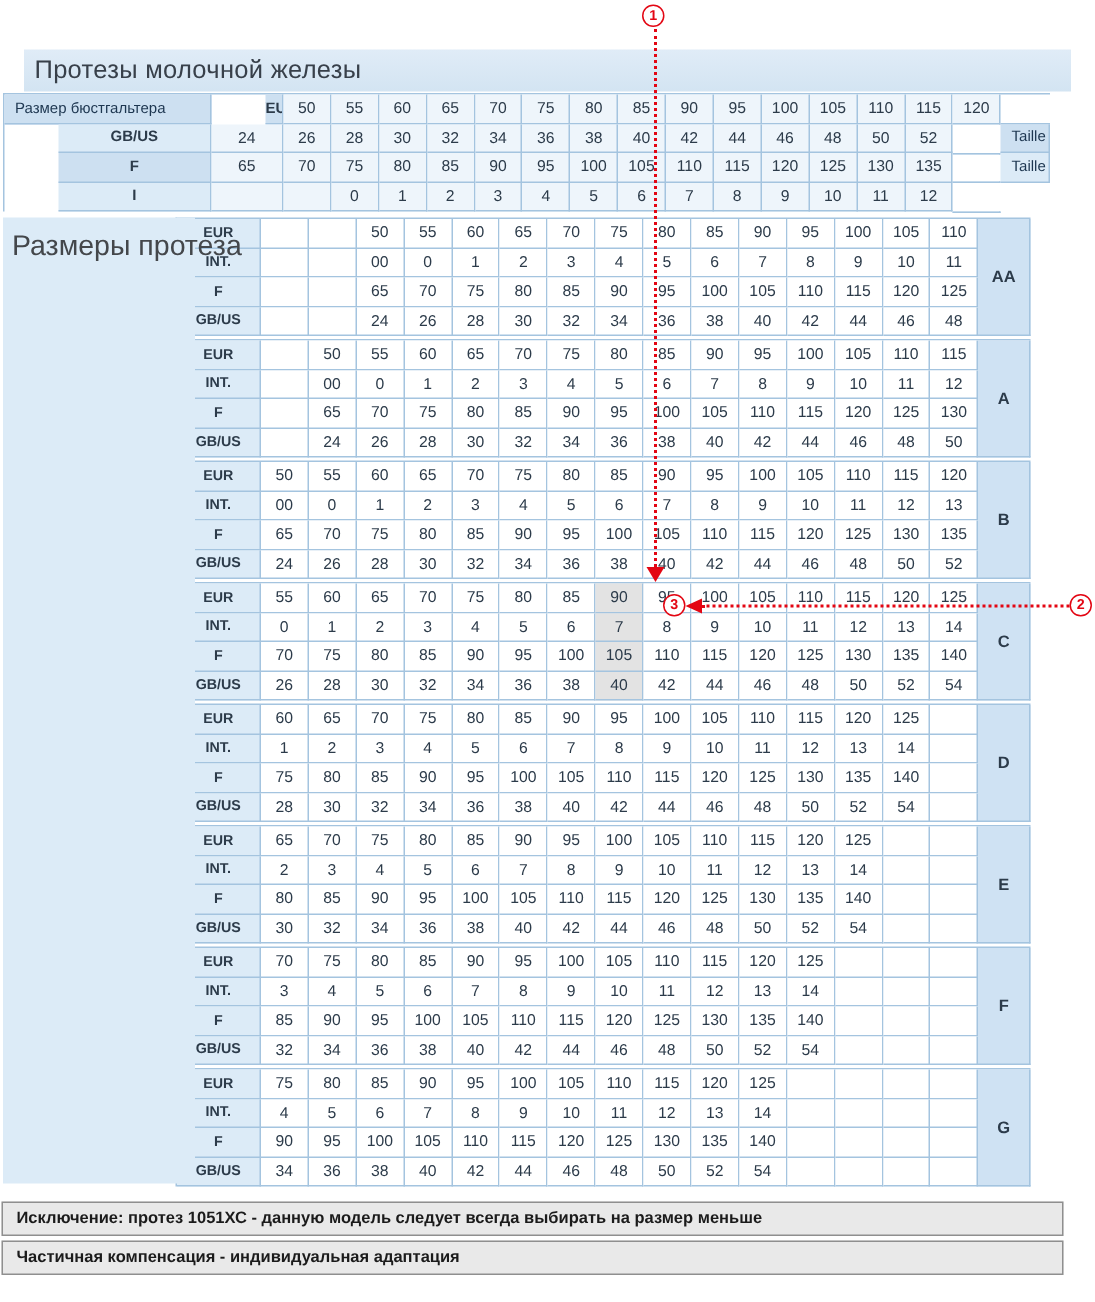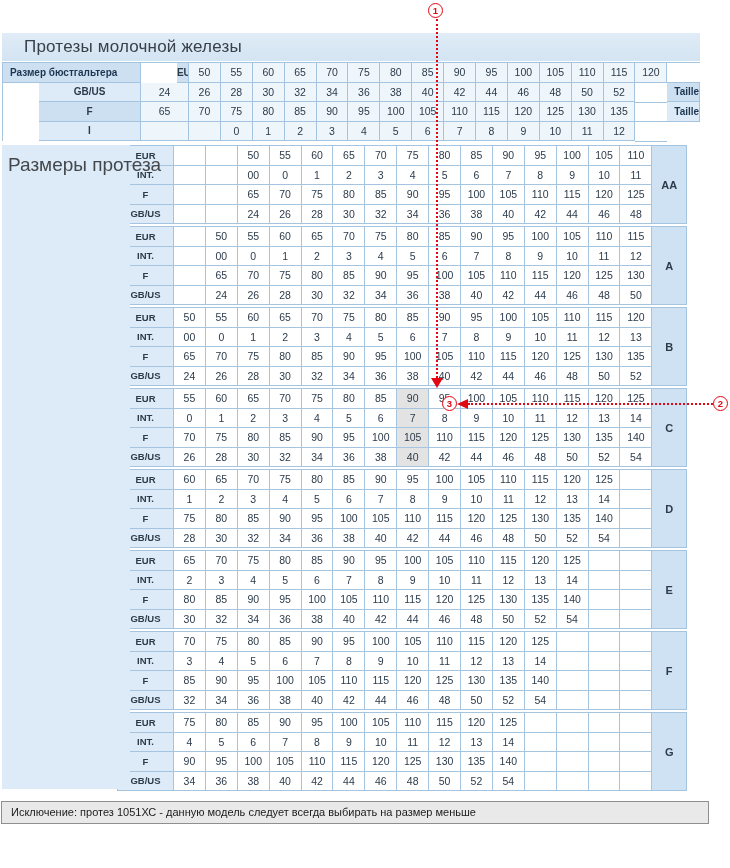--- a/index.html
+++ b/index.html
@@ -11,32 +11,32 @@
     --red:#e30613;
     --ink:#2c3b4a;
     --hl:#e3e3e3;
   }
   *{box-sizing:border-box;margin:0;padding:0;}
   html,body{background:#fff;}
   body{font-family:"Liberation Sans", sans-serif;}
   .page{position:relative;width:730px;height:868px;background:#fff;overflow:hidden;padding-top:33px;}
 
   
-  .title-bar{margin-left:2px;width:698px;height:28px;line-height:28px;
+  .title-bar{margin-left:16px;width:698px;height:28px;line-height:28px;
     background:linear-gradient(to bottom,#e0ecf7,#d3e4f2);
-    font-size:17px;color:#38404a;padding-left:22px;letter-spacing:.2px;}
+    font-size:17px;color:#38404a;padding-left:7px;letter-spacing:.2px;}
 
   
   .hgrid{margin:1px 0 0 2px;width:698px;display:grid;
     grid-template-columns:138px 48px repeat(15,31.9px) 1fr;
     grid-auto-rows:19.5px;border-top:1px solid var(--line);border-left:1px solid var(--line);}
   .cell{border-right:1px solid var(--line);border-bottom:1px solid var(--line);
     display:flex;align-items:center;justify-content:center;
     font-size:10.5px;color:var(--ink);overflow:hidden;white-space:nowrap;}
-  .hlabel{justify-content:flex-start;padding-left:7px;font-weight:bold;font-size:10px;color:#1d3platform:none;}
+  .hlabel{justify-content:flex-start;padding-left:7px;font-weight:normal;font-size:10px;color:#1d3platform:none;}
   .hlabel{color:#1d3650;}
   .r0{background:var(--lblA);}
   .r1{background:var(--lblB);}
   .hsys{font-weight:bold;font-size:10px;margin-left:36px;}
   .hval{background:var(--hval);}
   .hcup{background:var(--cup);font-weight:bold;font-size:10.5px;margin-top:19px;}
 
   
   .body-wrap{position:relative;margin:4px 0 0 2px;}
   .left-panel{position:absolute;left:0;top:0;bottom:2px;width:128px;background:#dcebf7;}
@@ -47,21 +47,21 @@
     grid-auto-rows:19.5px;border-top:1px solid var(--line);border-left:1px solid var(--line);
     margin-bottom:2px;background:#fff;}
   .bsys{background:var(--lblB);font-weight:bold;font-size:9.5px;}
   .bval{background:#fff;}
   .bval.hl{background:var(--hl);}
   .bcup{grid-column:17;grid-row:1 / span 4;background:var(--cup);font-size:11px;font-weight:600;}
 
   
   .fnotes{margin:10px 0 0 1px;width:708px;}
   .fnote{height:23px;line-height:21px;background:#e9e9e9;border:1px solid #8f8f8f;
-    font-weight:normal;font-size:11px;color:#1b1b1b;padding-left:9px;margin-bottom:3px;
+    font-weight:bold;font-size:11px;color:#1b1b1b;padding-left:9px;margin-bottom:3px;
     white-space:nowrap;overflow:hidden;}
 
   
   .callout{position:absolute;width:15px;height:15px;border:1.5px solid var(--red);
     border-radius:50%;background:#fff;color:var(--red);font-size:9.5px;font-weight:bold;
     display:flex;align-items:center;justify-content:center;z-index:6;}
   .vline{position:absolute;left:436px;top:19px;height:359px;width:0;
     border-left:2px dotted var(--red);z-index:5;}
   .arrow-down{position:absolute;left:431px;top:378px;width:0;height:0;
     border-left:6px solid transparent;border-right:6px solid transparent;
@@ -692,20 +692,21 @@
           <div class="cell bval"></div>
           <div class="cell bval"></div>
           <div class="cell bval"></div>
           <div class="cell bcup">G</div>
         </div>
       </div>
   </div>
 
   <div class="fnotes">
     <div class="fnote">Исключение: протез 1051ХС - данную модель следует всегда выбирать на размер меньше</div>
+    <div class="fnote">Частичная компенсация - индивидуальная адаптация</div>
   </div>
 
   <div class="callout" style="left:428px;top:3px">1</div>
   <div class="vline"></div>
   <div class="arrow-down"></div>
 
   <div class="callout" style="left:442px;top:396px">3</div>
 
   <div class="hline"></div>
   <div class="arrow-left"></div>

